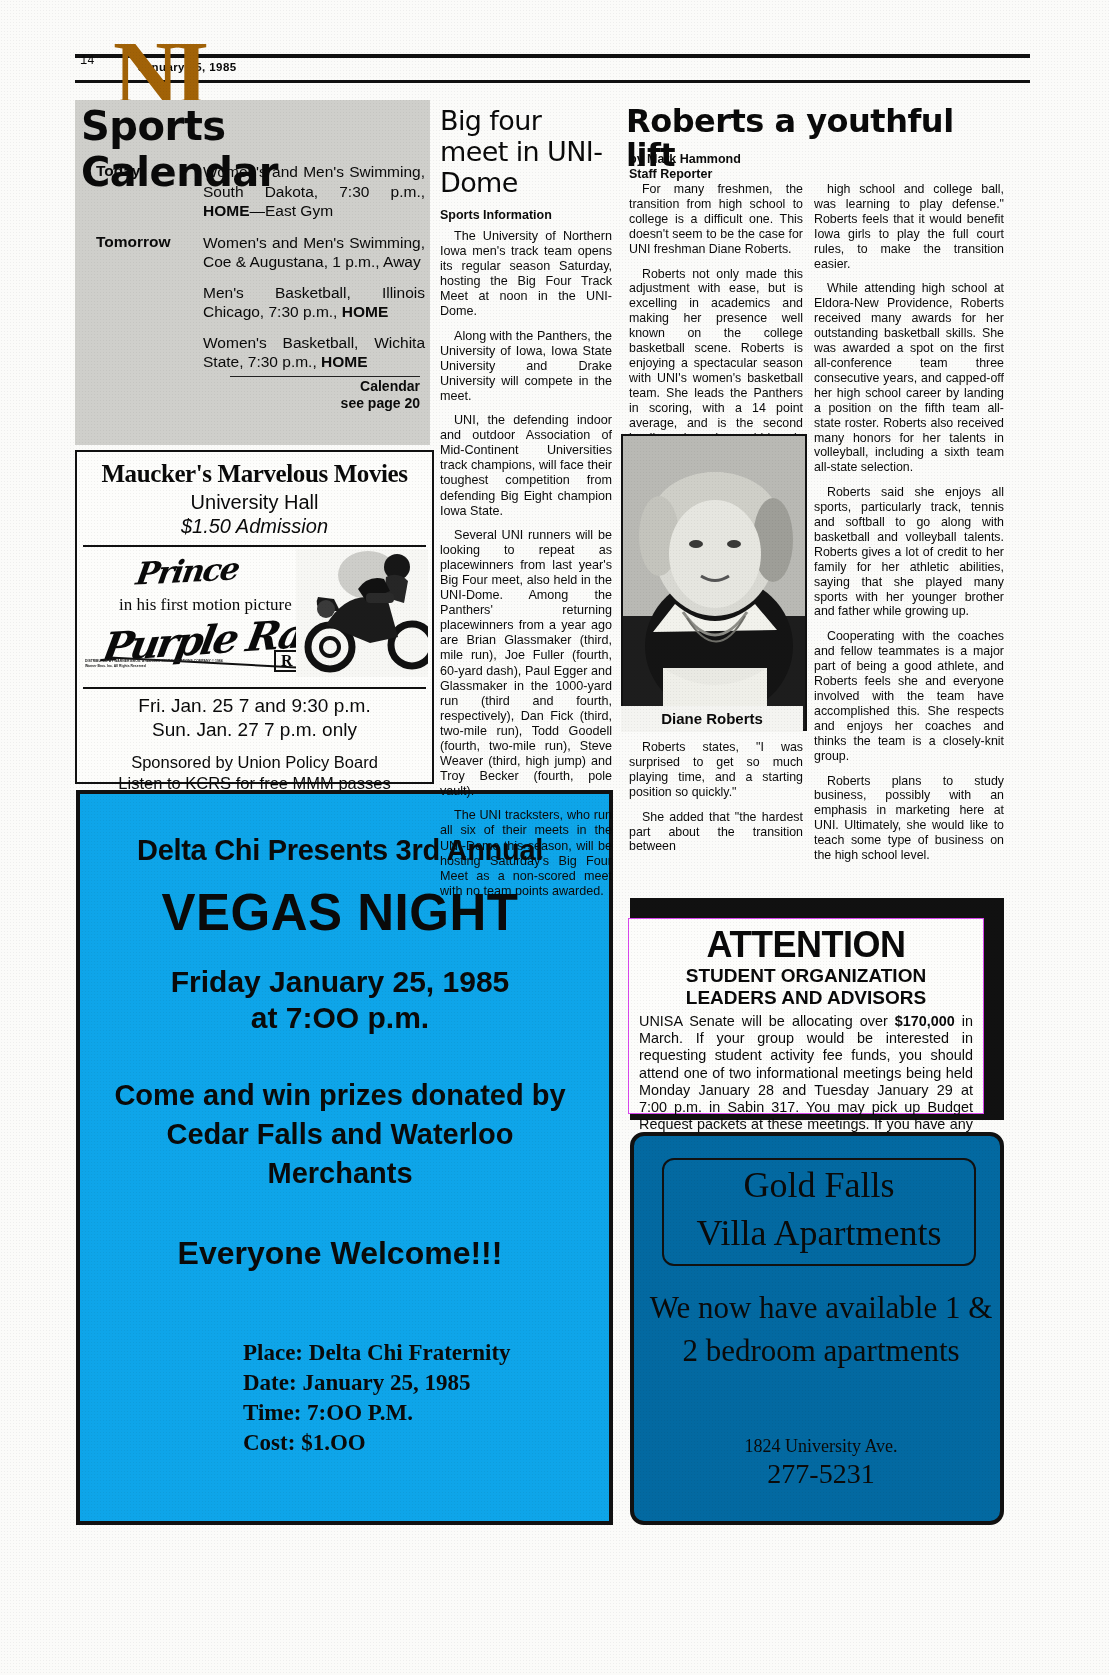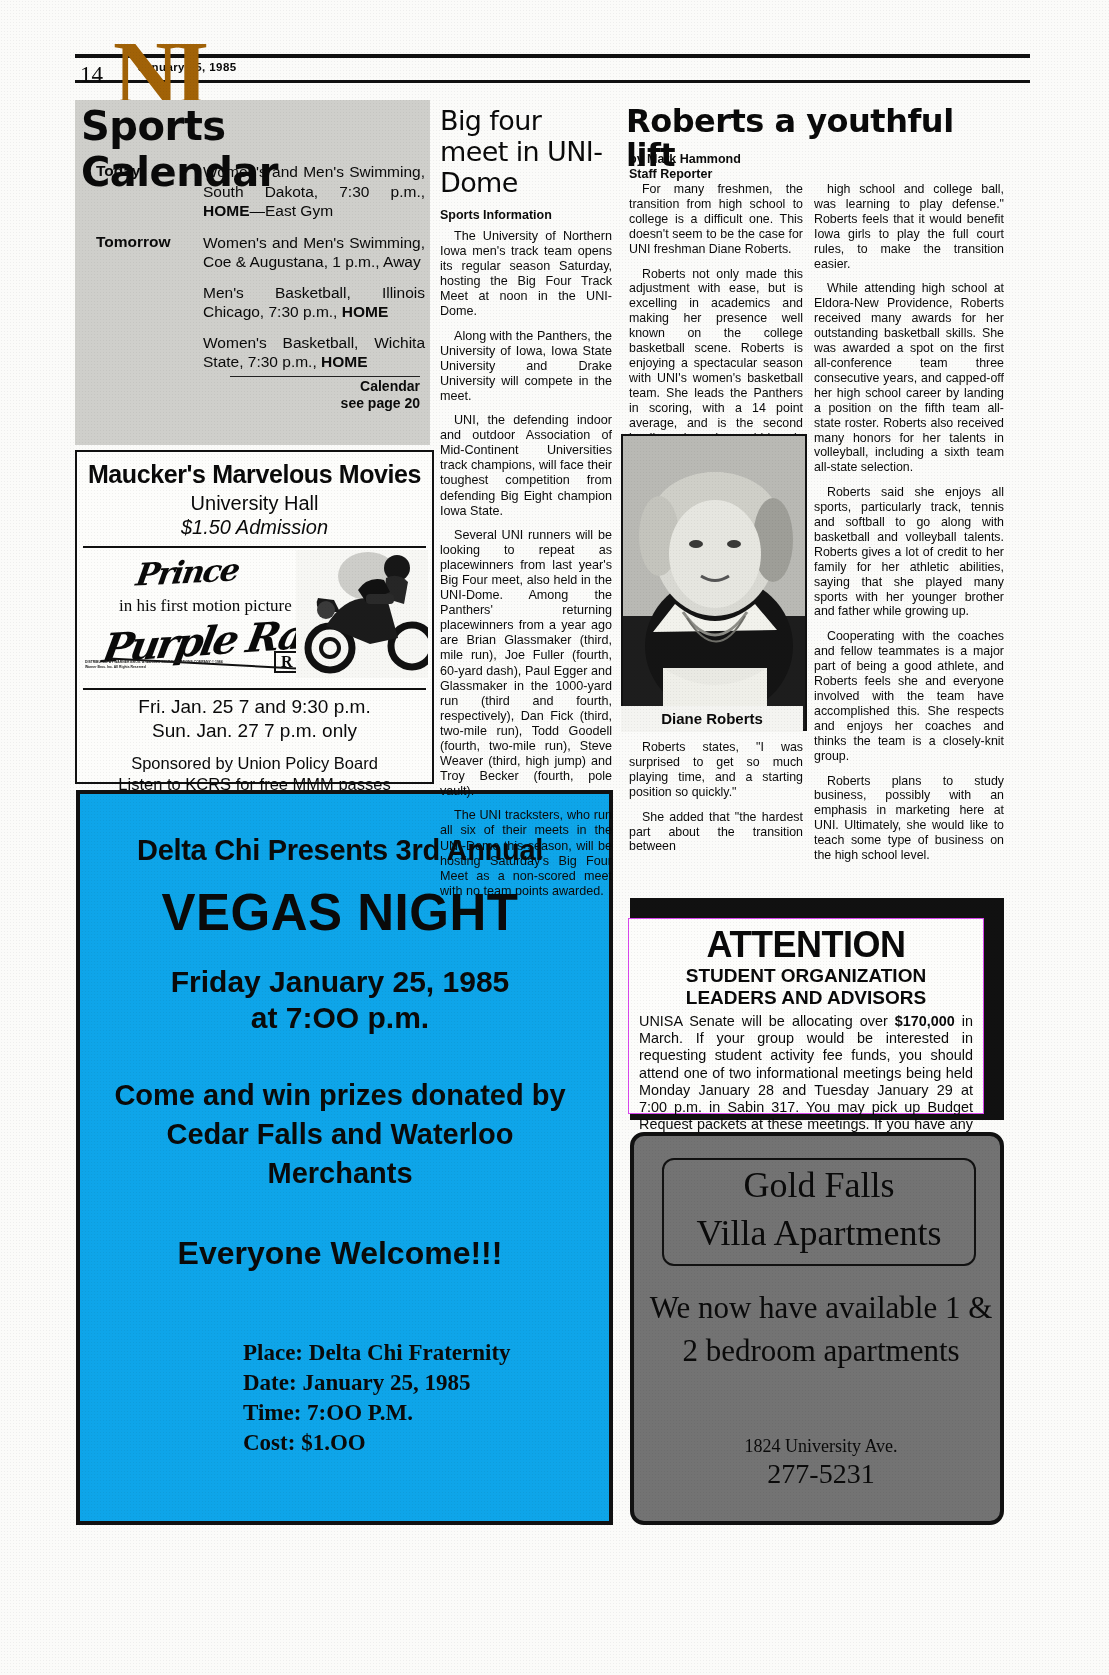--- a/index.html
+++ b/index.html
@@ -9,21 +9,21 @@
     color:#0a0a0a;
     background:#fbfbf9;
   }
   .page{position:absolute;inset:0;}
 
   
   .masthead{position:absolute;left:75px;top:42px;width:955px;height:60px;}
   .rule{position:absolute;left:0;background:#111;}
   .rule-top{top:12px;width:955px;height:4px;}
   .rule-bot{top:38px;width:955px;height:3px;}
-  .page-num{position:absolute;left:5px;top:20px;font-size:23px;font-weight:400;font-family:Liberation Serif, serif;}
+  .page-num{position:absolute;left:5px;top:12px;font-size:12px;font-weight:400;font-family:Liberation Mono, monospace;}
   .issue-date{position:absolute;left:63px;top:19px;font-size:11.5px;font-weight:bold;letter-spacing:.4px;}
   .ni-logo{position:absolute;left:38px;top:-8px;width:110px;height:84px;font-family:"Liberation Serif",serif;
     font-size:92px;font-weight:bold;line-height:78px;letter-spacing:-6px;color:#a16207;}
 
   
   .cal-box{
     position:absolute;left:75px;top:100px;width:355px;height:345px;
     background:#cfcfcb;
   }
   .cal-title{
@@ -36,21 +36,21 @@
   .cal-day{width:118px;font-size:15.5px;font-weight:bold;flex:0 0 118px;padding-left:11px;box-sizing:border-box;}
   .cal-ev{flex:1;font-size:15.5px;line-height:19.5px;text-align:justify;}
   .cal-ev p{margin:0 0 11px 0;}
   .cal-ev p:last-child{margin-bottom:0;}
   .cal-ev b{font-weight:bold;}
   .cal-foot{position:absolute;right:10px;top:278px;width:200px;text-align:right;font-size:14px;line-height:17px;font-weight:bold;}
   .cal-foot-rule{position:absolute;right:10px;top:276px;width:190px;height:1px;background:#222;}
 
   
   .mmm{position:absolute;left:75px;top:450px;width:355px;height:330px;border:2px solid #111;background:#fdfdfb;}
-  .mmm h2{margin:0;padding:8px 0 0 0;text-align:center;font-size:25px;font-weight:bold;letter-spacing:-.4px;}
+  .mmm h2{margin:0;padding:8px 0 0 0;text-align:center;font-size:25px;font-weight:bold;letter-spacing:-.4px;font-family:Liberation Serif, serif;}
   .mmm .sub1{text-align:center;font-size:20px;margin-top:3px;}
   .mmm .sub2{text-align:center;font-size:20px;margin-top:1px;font-style:italic;}
   .mmm .divider{height:2px;background:#111;margin:7px 6px 0 6px;}
   .mmm-art{position:relative;height:133px;}
   .prince-word{position:absolute;left:60px;top:6px;font-family:"DejaVu Serif",serif;font-style:italic;font-weight:bold;
      font-size:31px;transform:skewX(-12deg) rotate(-3deg);letter-spacing:-2px;}
   .mmm .firstpic{position:absolute;left:42px;top:48px;font-family:"Liberation Serif",serif;font-size:17px;}
   .purple-rain{position:absolute;left:28px;top:68px;font-family:"DejaVu Serif",serif;font-style:italic;font-weight:bold;
      font-size:40px;transform:skewX(-14deg) rotate(-4deg);letter-spacing:-3px;}
   .pr-swash{position:absolute;left:32px;top:116px;width:245px;height:2px;background:#111;transform:rotate(3deg);}
@@ -102,21 +102,21 @@
   .attn-shadow{position:absolute;left:630px;top:898px;width:374px;height:222px;background:#111;}
   .attn{position:absolute;left:628px;top:918px;width:356px;height:196px;background:#fdfdfb;border:1px solid #d946ef;
      box-sizing:border-box;padding:6px 10px;}
   .attn h2{margin:0;text-align:center;font-size:36px;font-weight:bold;letter-spacing:-.5px;line-height:40px;}
   .attn .sub{text-align:center;font-size:19px;font-weight:bold;line-height:22px;}
   .attn .body{font-size:14.4px;line-height:17.2px;text-align:justify;margin-top:4px;}
   .attn .body b{font-weight:bold;}
 
   
   .gf{position:absolute;left:630px;top:1132px;width:374px;height:393px;border:4px solid #111;border-radius:14px;
-     background:#737373;box-sizing:border-box;}
+     background:#0369a1;box-sizing:border-box;}
   .gf-plate{position:absolute;left:28px;top:22px;width:310px;height:104px;border:2px solid #111;border-radius:12px;
      text-align:center;font-family:"Liberation Serif",serif;}
   .gf-plate .n1{font-size:36px;line-height:50px;}
   .gf-plate .n2{font-size:36px;line-height:46px;}
   .gf-body{position:absolute;left:10px;top:150px;width:354px;text-align:center;font-family:"Liberation Serif",serif;
      font-size:31px;line-height:43px;}
   .gf-addr{position:absolute;left:10px;top:300px;width:354px;text-align:center;font-family:"Liberation Serif",serif;
      font-size:18px;}
   .gf-phone{position:absolute;left:10px;top:322px;width:354px;text-align:center;font-family:"Liberation Serif",serif;
      font-size:28px;}

